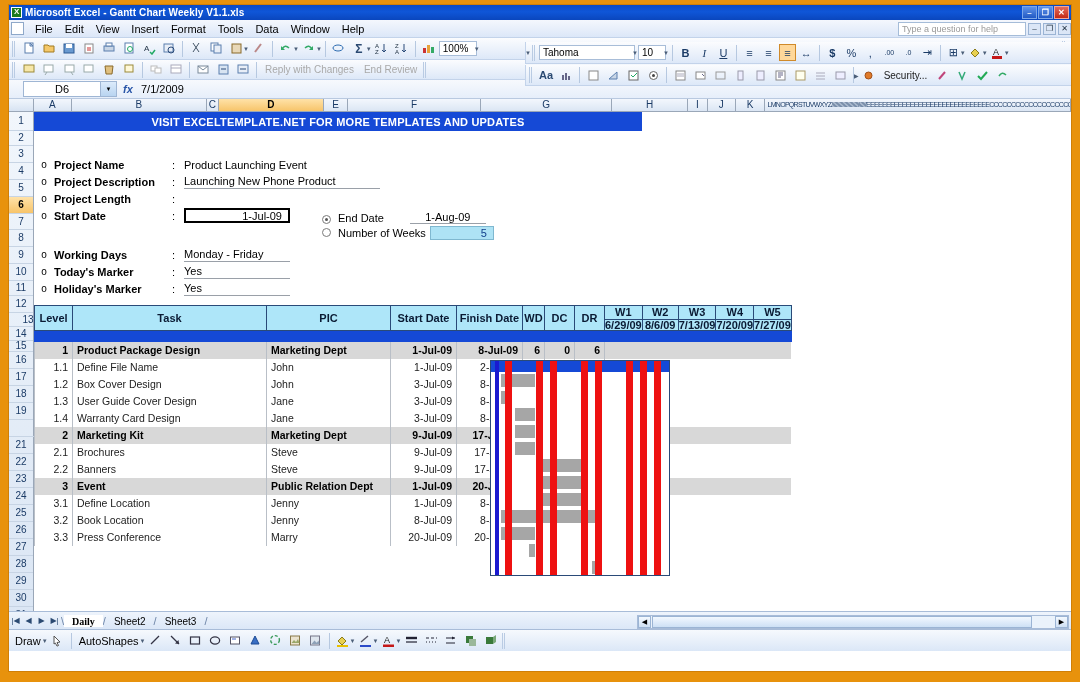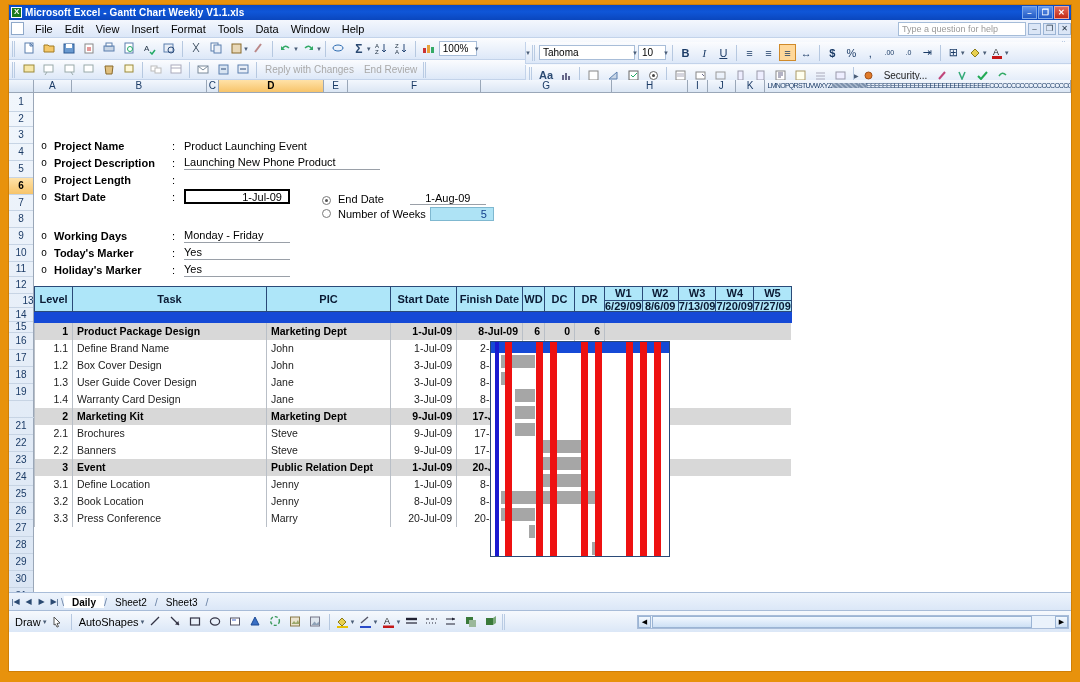--- a/index.html
+++ b/index.html
@@ -136,21 +136,21 @@
   #gantt .wkend { position:absolute; top:0; bottom:0; background:#ee1111; }
   #gantt .today { position:absolute; top:0; bottom:0; width:4px; background:#1a1ad0; }
   #gantt .bar { position:absolute; background:#a6a6a6; }
   #gantt .topband { position:absolute; left:0; right:0; top:0; height:11px; background:#1549d6; }
 
   
   #tabbar { height:18px; background:linear-gradient(to bottom,#eef4fc,#dbe7f7); display:flex; align-items:center;
             border-top:1px solid #a8bcd8; }
   .navbtn { width:13px; text-align:center; font-size:8px; color:#2b4a72; }
   .stab { font-size:10px; padding:1px 8px 0 8px; position:relative; }
-  .stab.active { font-weight:bold; background:#fff; }
+  .stab.active { font-weight:bold; background:#fff;font-family:Liberation Serif, serif; }
   .tabsep { font-size:11px; color:#6e86a8; }
   #hscroll { position:absolute; right:2px; bottom:42px; width:432px; height:14px;
              background:#eaf2fb; border:1px solid #a8bcd8; display:flex; align-items:center; }
   #hscroll .sbtn { width:13px;height:12px;background:linear-gradient(to bottom,#f4f9ff,#cfe0f4);
                    border:1px solid #9bb4d4; display:flex;align-items:center;justify-content:center;font-size:7px;}
   #hscroll .sthumb { height:12px; background:linear-gradient(to bottom,#f2f8ff,#cde0f5); border:1px solid #9bb4d4;
                      margin:0 1px; }
   #drawbar { height:22px; background:linear-gradient(to bottom,#f6f9fd,#dbe7f7); display:flex; align-items:center;
              border-top:1px solid #a8bcd8; padding-left:2px; }
   #drawbar .dlabel { font-size:11px; padding:0 4px; }
@@ -528,20 +528,26 @@
           <path d="M1 6l3 3 6-7" stroke="#2a5" fill="none" stroke-width="2"></path>
         </svg>
       </span>
     <span class="tbtn">
         <svg width="11" height="11">
           <path d="M2 6 Q5 1 9 5" stroke="#3a6" fill="none" stroke-width="1.5"></path>
         </svg>
       </span>
   </div>
 
+  <div id="formulabar">
+    <span id="namebox">D6</span>
+    <span id="namedrop">▼</span>
+    <span id="fx">fx</span>
+    <span id="formula-value">7/1/2009</span>
+  </div>
 
   <div id="grid-wrap">
 
     <div id="colhdr">
       <div class="corner"></div>
       <div class="ch" style="width:38px">A</div>
       <div class="ch" style="width:136px">B</div>
       <div class="ch" style="width:12px">C</div>
       <div class="ch sel" style="width:106px">D</div>
       <div class="ch" style="width:24px">E</div>
@@ -583,20 +589,21 @@
           <div class="rh" style="height: 17px;">25</div>
           <div class="rh" style="height: 17px;">26</div>
           <div class="rh" style="height: 17px;">27</div>
           <div class="rh" style="height: 17px;">28</div>
           <div class="rh" style="height: 17px;">29</div>
           <div class="rh" style="height: 17px;">30</div>
           <div class="rh" style="height: 17px;">31</div>
         </div>
       <div id="sheet">
 
+        <div id="banner">VISIT EXCELTEMPLATE.NET FOR MORE TEMPLATES AND UPDATES</div>
 
         <div class="info-row" style="left:0; top:44px;">
           <span class="bullet">o</span>
           <span class="ilabel">Project Name</span>
           <span class="icolon">:</span>
           <span class="ivalue">Product Launching Event</span>
         </div>
         <div class="info-row" style="left:0; top:61px;">
           <span class="bullet">o</span>
           <span class="ilabel">Project Description</span>
@@ -696,21 +703,21 @@
                 <td class="c-dc">0</td>
                 <td class="c-dr">6</td>
                 <td class="wk-th" style="border-left: none; border-right: none;"></td>
                 <td class="wk-th" style="border-left: none; border-right: none;"></td>
                 <td class="wk-th" style="border-left: none; border-right: none;"></td>
                 <td class="wk-th" style="border-left: none; border-right: none;"></td>
                 <td class="wk-th" style="border-left: none; border-right: none;"></td>
               </tr>
               <tr class="">
                 <td class="c-level">1.1</td>
-                <td class="c-task">Define Brand Name</td>
+                <td class="c-task">Define File Name</td>
                 <td class="c-pic">John</td>
                 <td class="c-sd">1-Jul-09</td>
                 <td class="c-fd">2-Jul-09</td>
                 <td class="c-wd">2</td>
                 <td class="c-dc">0</td>
                 <td class="c-dr">2</td>
                 <td class="wk-th" style="border-left: none; border-right: none;"></td>
                 <td class="wk-th" style="border-left: none; border-right: none;"></td>
                 <td class="wk-th" style="border-left: none; border-right: none;"></td>
                 <td class="wk-th" style="border-left: none; border-right: none;"></td>

